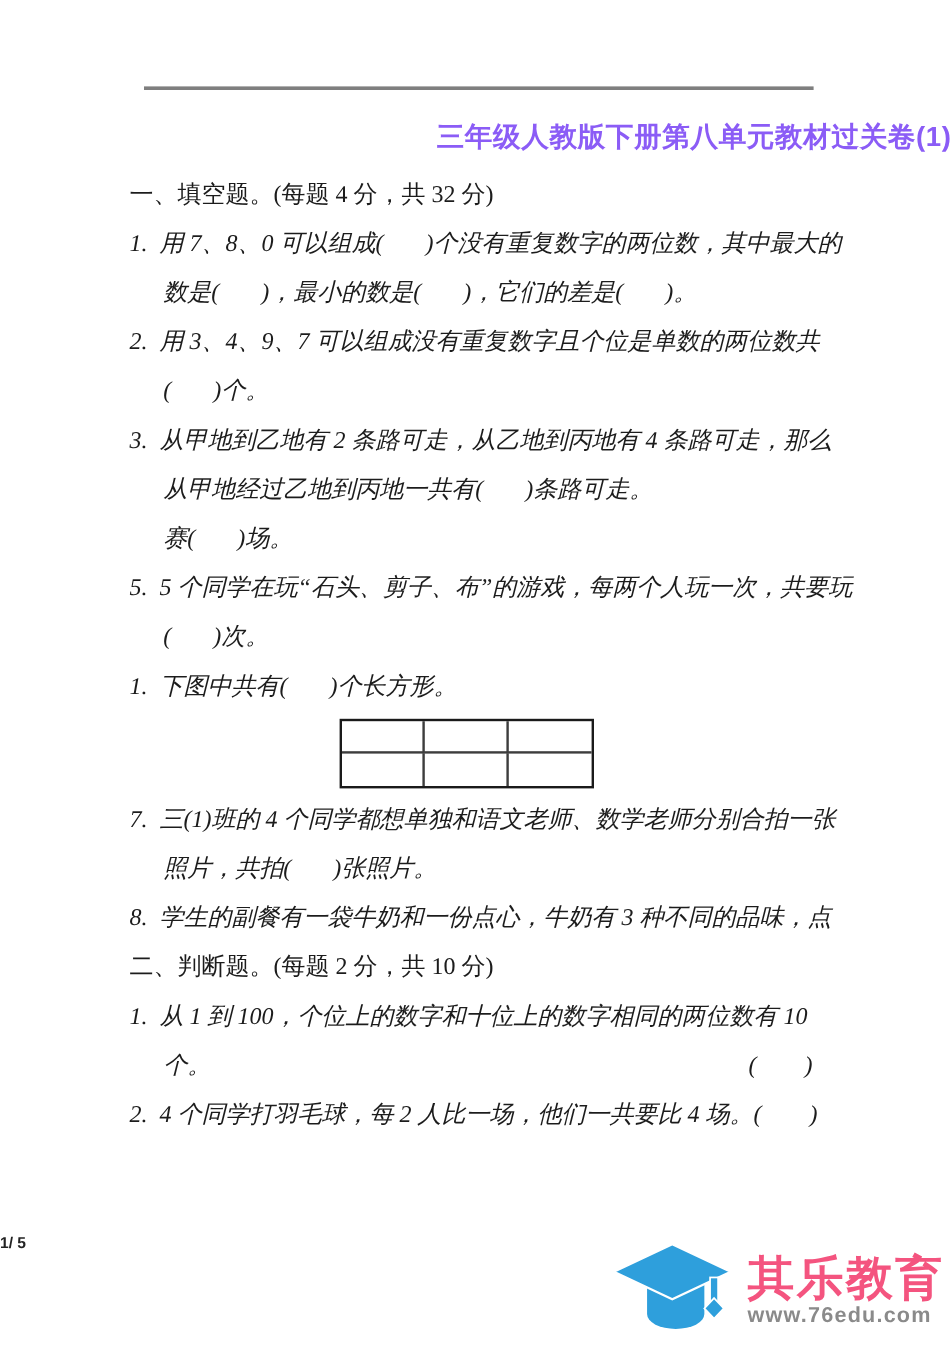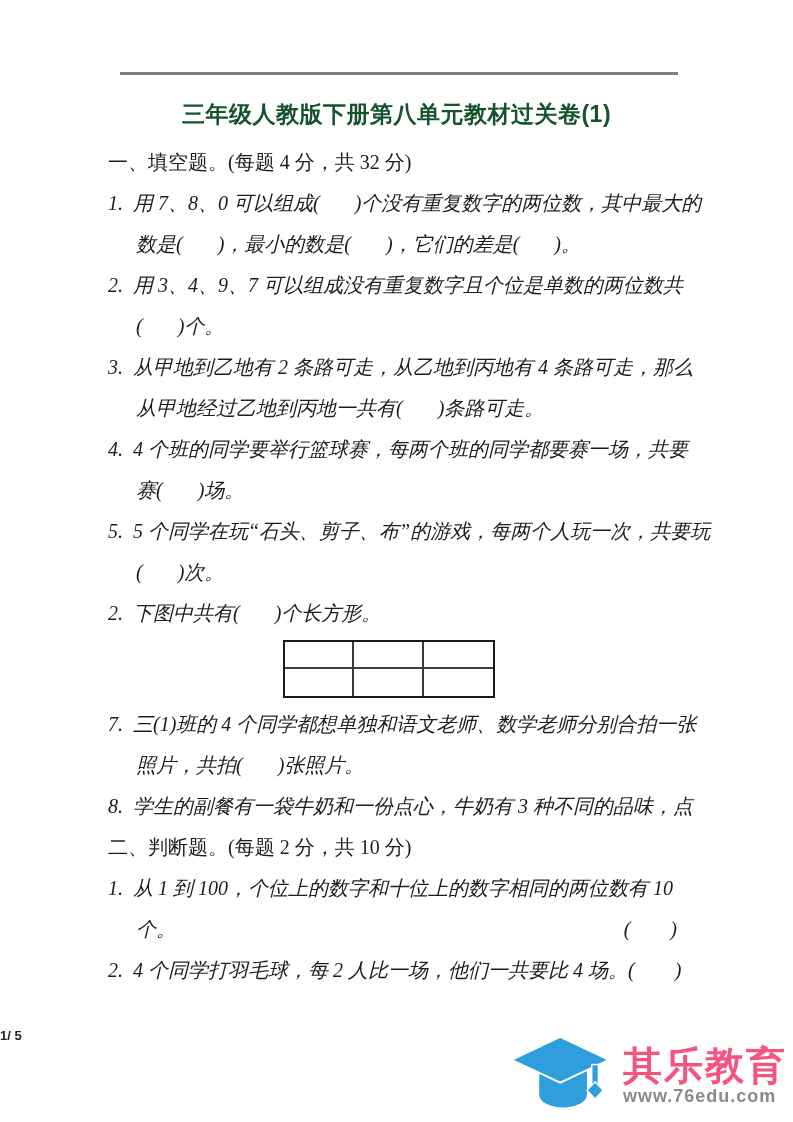--- a/index.html
+++ b/index.html
@@ -14,26 +14,26 @@
   .divider {
     position: absolute;
     top: 72px; left: 120px;
     width: 558px; height: 3px;
     background: #7f7f7f;
   }
   .page-title {
     position: absolute;
     top: 99px; left: 0;
     width: 100%;
-    text-align: center;
+    text-align: right;
     font-family: "Liberation Sans", "DejaVu Sans", sans-serif;
     font-weight: bold;
     font-size: 23px;
     letter-spacing: 0.5px;
-    color: #14532d;
+    color: #8b5cf6;
   }
   .content {
     position: absolute;
     top: 142px; left: 108px;
     width: 575px;
   }
   .sec-heading {
     font-size: 20px;
     line-height: 41px;
     white-space: pre;
@@ -118,31 +118,30 @@
     <div class="q-line">2.  用 3、4、9、7 可以组成没有重复数字且个位是单数的两位数共</div>
     <div class="q-line cont">(       )个。</div>
   </div>
 
   <div>
     <div class="q-line">3.  从甲地到乙地有 2 条路可走，从乙地到丙地有 4 条路可走，那么</div>
     <div class="q-line cont">从甲地经过乙地到丙地一共有(       )条路可走。</div>
   </div>
 
   <div>
-    <div class="q-line">4.  4 个班的同学要举行篮球赛，每两个班的同学都要赛一场，共要</div>
     <div class="q-line cont">赛(       )场。</div>
   </div>
 
   <div>
     <div class="q-line">5.  5 个同学在玩“石头、剪子、布”的游戏，每两个人玩一次，共要玩</div>
     <div class="q-line cont">(       )次。</div>
   </div>
 
   <div>
-    <div class="q-line">2.  下图中共有(       )个长方形。</div>
+    <div class="q-line">1.  下图中共有(       )个长方形。</div>
     <div class="grid-figure">
       <div class="cell"></div>
       <div class="cell"></div>
       <div class="cell"></div>
       <div class="cell"></div>
       <div class="cell"></div>
       <div class="cell"></div>
     </div>
   </div>
 

